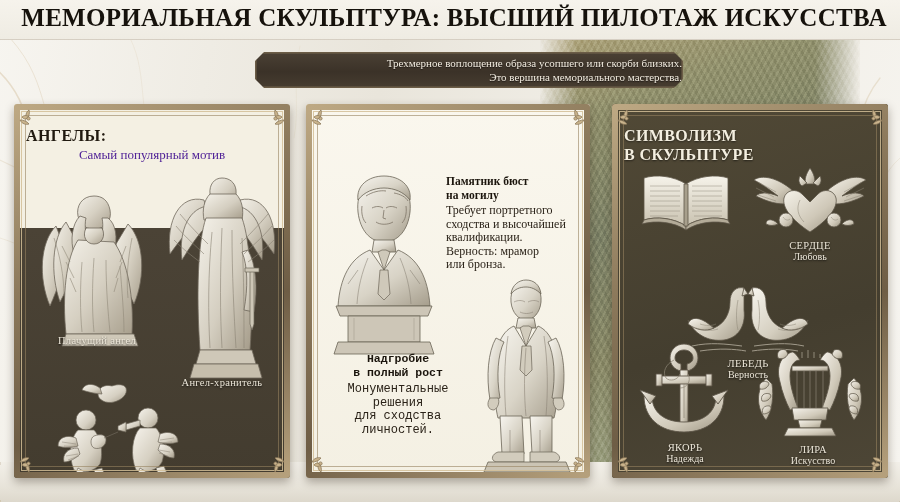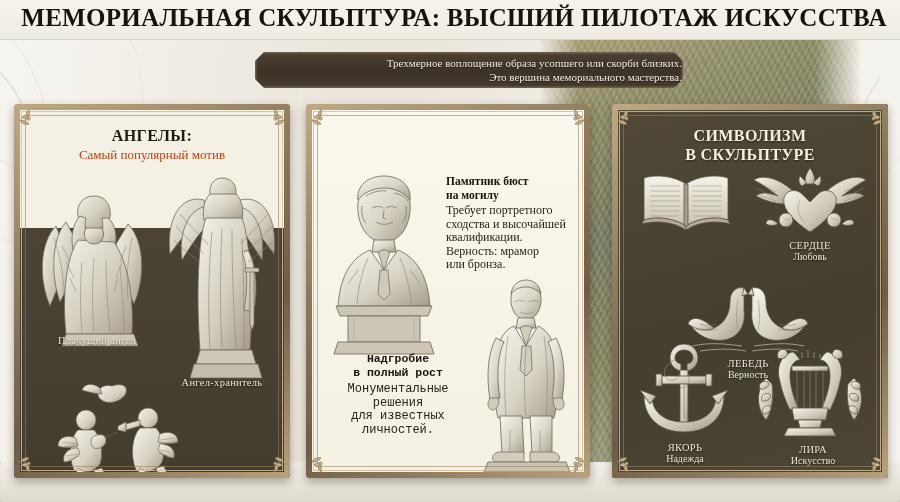--- a/index.html
+++ b/index.html
@@ -135,30 +135,30 @@
   #card-portrait .tone{
     position:absolute; inset:0;
     background:linear-gradient(180deg,#faf7ee,#f4f0e3);
   }
   #card-symbols .tone{
     position:absolute; inset:0;
     background:linear-gradient(165deg,#514936,#443e2f 60%,#4d4636);
   }
 
   .card-title{
-    position:relative; z-index:3; text-align:center;
+    position:relative; z-index:3; 
     padding-top:10px;
     font-size:16px; font-weight:700; line-height:19px; letter-spacing:.4px;
   }
   .card-sub{
     position:relative; z-index:3; text-align:center;
     font-size:13px; line-height:17px; margin-top:1px;
   }
   #card-angels .card-title,#card-portrait .card-title{ color:#20190f; }
-  #card-angels .card-sub{ color:#c2410c; }
+  #card-angels .card-sub{ color:#4c1d95; }
   #card-symbols .card-title{ color:#f4efe0; text-shadow:0 1px 2px rgba(0,0,0,.55); }
 
   
   .lbl{ position:absolute; z-index:5; text-align:center; white-space:nowrap; }
   .lbl .n{ display:block; font-size:10.5px; letter-spacing:.3px; }
   .lbl .m{ display:block; font-size:10px; }
   .on-dark .n,.on-dark .m{ color:#ece6d8; text-shadow:0 1px 2px rgba(0,0,0,.7); }
 
   
   .art{ position:absolute; z-index:4; }
@@ -472,21 +472,21 @@
           <path d="M36 154 L 36 176 M66 154 L 66 176"></path>
         </g>
         <path d="M14 186 L 92 186 L 96 196 L 10 196 Z" fill="#cbc4b4" stroke="#6b6457" stroke-width=".8"></path>
       </svg>
     </div>
 
     <div class="copy center" style="left:16px; top:248px; width:152px;">
       <div class="h">Надгробие</div>
       <div class="h">в полный рост</div>
       <div class="p">Монументальные решения</div>
-      <div class="p" style="margin-top:0">для известных личностей.</div>
+      <div class="p" style="margin-top:0">для сходства личностей.</div>
     </div>
 
     <div class="frame"></div>
     <div class="frame2"></div>
     <div class="frame3"></div>
     <div class="corner c-tl">
         <svg viewBox="0 0 22 22">
           <g fill="#c9b38c" stroke="#8d7a5c" stroke-width=".8">
             <path d="M11 2 C 8 4,7 8,9 11 C 11 8,12 5,11 2Z"></path>
             <path d="M4 9 C 6 7,9 7,11 9 C 9 11,6 12,4 9Z"></path>

